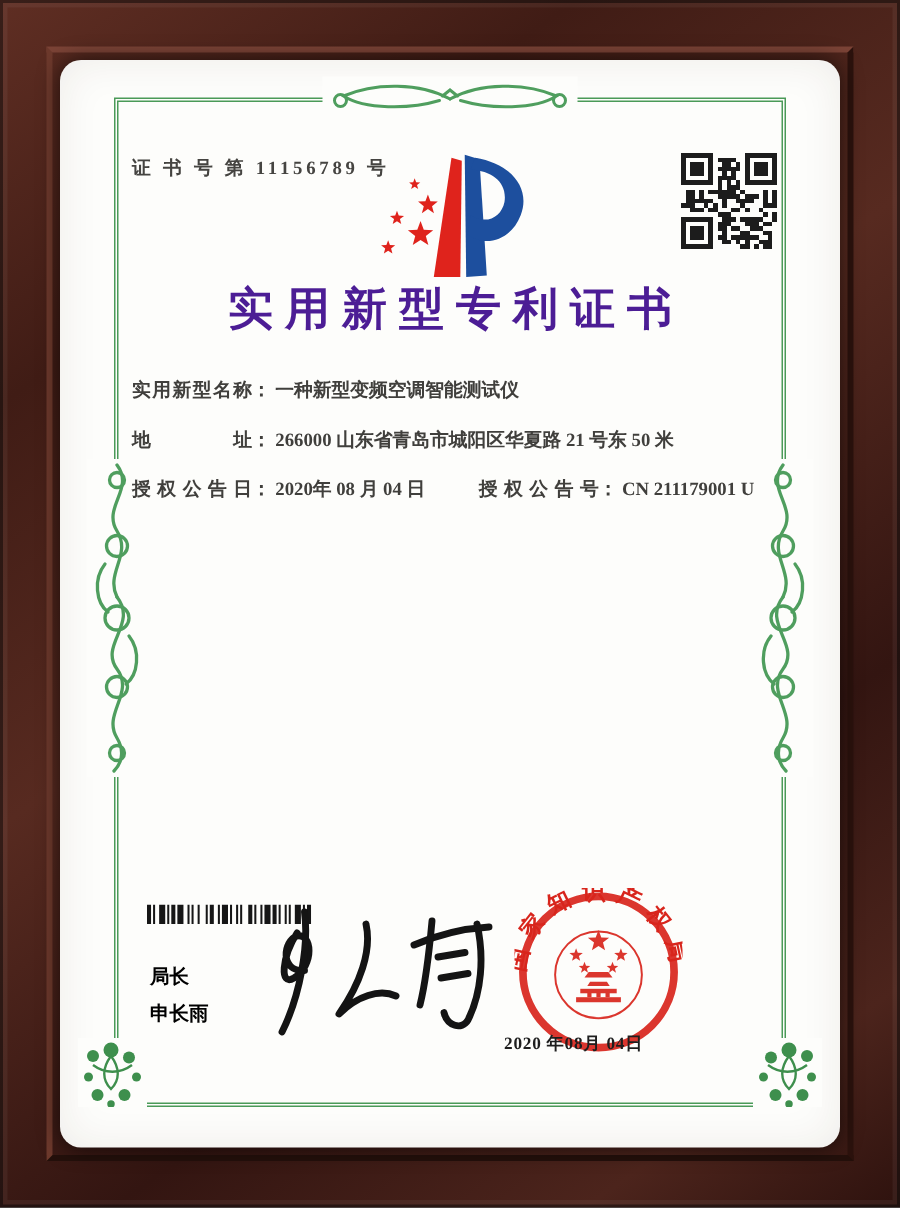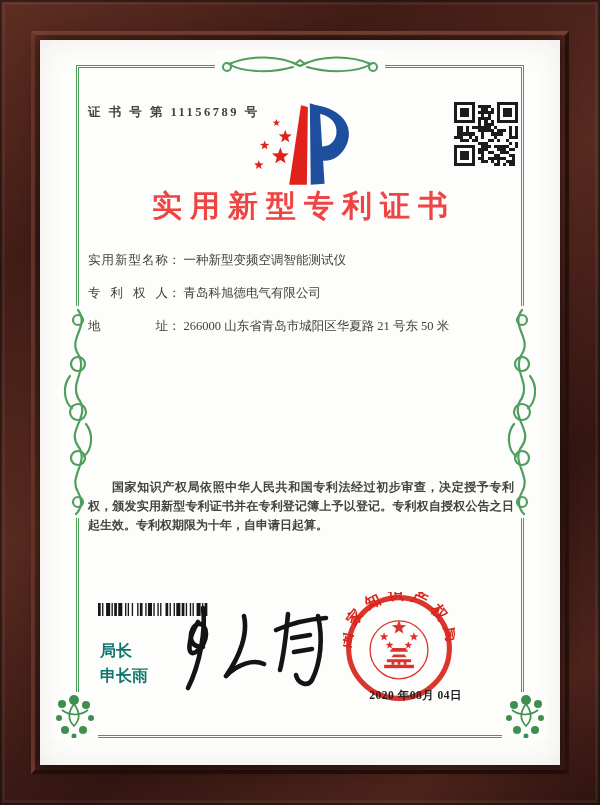--- a/index.html
+++ b/index.html
@@ -6,49 +6,49 @@
   .stage{position:relative;width:600px;height:805px;overflow:hidden;
          font-family:"Liberation Serif","DejaVu Serif",serif;}
   
   .frame{position:absolute;inset:0;
     background:linear-gradient(145deg,#5f2e23 0%,#401c15 22%,#572a20 45%,#331511 70%,#4c241c 88%,#2e120e 100%);
     box-shadow:inset 0 0 0 2px rgba(0,0,0,.45), inset 0 0 0 5px rgba(255,255,255,.05);}
   .frame-lip{position:absolute;inset:31px;border:4px solid;
     border-color:#7b4336 #2c120d #24100b #6d392c;}
   
   .paper{position:absolute;left:40px;top:40px;width:520px;height:725px;background:#fdfdfb;
-    box-shadow:0 0 14px rgba(0,0,0,.65), inset 0 0 28px rgba(60,40,20,.08);}
+    box-shadow:0 0 14px rgba(0,0,0,.65), inset 0 0 28px rgba(60,40,20,.08);border-radius:14px;}
   .green-border{position:absolute;left:36px;top:25px;right:36px;bottom:27px;
     border:3px double #4a9a58;}
   .orn{position:absolute;background:#fdfdfb;}
   
   .certno{position:absolute;left:48px;top:64px;font-size:12.5px;font-weight:600;
     color:#454441;letter-spacing:2.5px;}
   .logo{position:absolute;left:206px;top:52px;}
   .qr{position:absolute;left:414px;top:62px;width:64px;height:64px;}
   .title{position:absolute;left:0;top:146px;width:100%;text-align:center;
-    font-size:30px;font-weight:bold;color:#ef4444;letter-spacing:8px;text-indent:8px;}
+    font-size:30px;font-weight:bold;color:#4c1d95;letter-spacing:8px;text-indent:8px;}
   
   .fields{position:absolute;left:48px;top:212px;width:430px;font-size:12.5px;
-    font-weight:400;color:#403f3c;}
+    font-weight:700;color:#403f3c;}
   .frow{height:20px;margin-bottom:13px;white-space:nowrap;}
   .f-label{display:inline-block;width:80px;text-align:justify;text-align-last:justify;}
   .f-colon{margin-right:3px;}
   .half{display:inline-block;width:228px;}
   
   .bodytext{position:absolute;left:48px;top:438px;width:426px;font-size:12px;
     line-height:19px;color:#44433f;font-weight:600;text-align:justify;}
   .bodytext p{margin:0;text-indent:2em;}
   
   .barcode{position:absolute;left:58px;top:563px;}
   .signer{position:absolute;left:60px;top:598px;font-family:"Liberation Sans","DejaVu Sans",sans-serif;
-    font-size:16px;font-weight:bold;color:#0f766e;line-height:25px;}
+    font-size:13px;font-weight:bold;color:#000000;line-height:25px;}
   .signature{position:absolute;left:118px;top:562px;}
   .seal{position:absolute;left:303px;top:552px;}
-  .seal-date{position:absolute;left:296px;top:648px;width:126px;text-align:right;
+  .seal-date{position:absolute;left:296px;top:648px;width:126px;text-align:left;
     font-size:11.5px;font-weight:600;color:#1e1e1e;letter-spacing:.5px;}
 </style>
 </head>
 <body>
 
 <div class="stage">
   <div class="frame"></div>
   <div class="frame-lip"></div>
 
   <div class="paper">
@@ -378,29 +378,33 @@
         <rect x="19" y="20" width="1" height="1" fill="#1c1c1c"></rect>
       </svg>
 
     <div class="title">实用新型专利证书</div>
 
     <div class="fields">
       <div class="frow">
         <span class="f-label">实用新型名称</span><span class="f-colon">：</span><span>一种新型变频空调智能测试仪</span>
       </div>
       <div class="frow">
-        <span class="f-label">专利权人</span><span class="f-colon">：</span><span>青岛科旭德电气有限公司</span>
+        <span class="f-label">地址</span><span class="f-colon">：</span><span>266000 山东省青岛市城阳区华夏路 21 号东 50 米</span>
       </div>
       <div class="frow">
-        <span class="f-label">地址</span><span class="f-colon">：</span><span>266000 山东省青岛市城阳区华夏路 21 号东 50 米</span>
+        <span class="half">
+          <span class="f-label">授权公告日</span><span class="f-colon">：</span><span>2020年 08 月 04 日</span>
+        </span>
+        <span>
+          <span class="f-label">授权公告号</span><span class="f-colon">：</span><span>CN 211179001 U</span>
+        </span>
       </div>
     </div>
 
     <div class="bodytext">
-      <p>国家知识产权局依照中华人民共和国专利法经过初步审查，决定授予专利权，颁发实用新型专利证书并在专利登记簿上予以登记。专利权自授权公告之日起生效。专利权期限为十年，自申请日起算。</p>
     </div>
 
     <svg class="barcode" width="148" height="13" id="barcode-svg">
         <rect x="0" y="0" width="2.7" height="13" fill="#161616"></rect>
         <rect x="4.050000000000001" y="0" width="1.35" height="13" fill="#161616"></rect>
         <rect x="8.100000000000001" y="0" width="4.050000000000001" height="13" fill="#161616"></rect>
         <rect x="13.500000000000002" y="0" width="1.35" height="13" fill="#161616"></rect>
         <rect x="16.200000000000003" y="0" width="2.7" height="13" fill="#161616"></rect>
         <rect x="20.250000000000004" y="0" width="4.050000000000001" height="13" fill="#161616"></rect>
         <rect x="27.000000000000004" y="0" width="1.35" height="13" fill="#161616"></rect>

